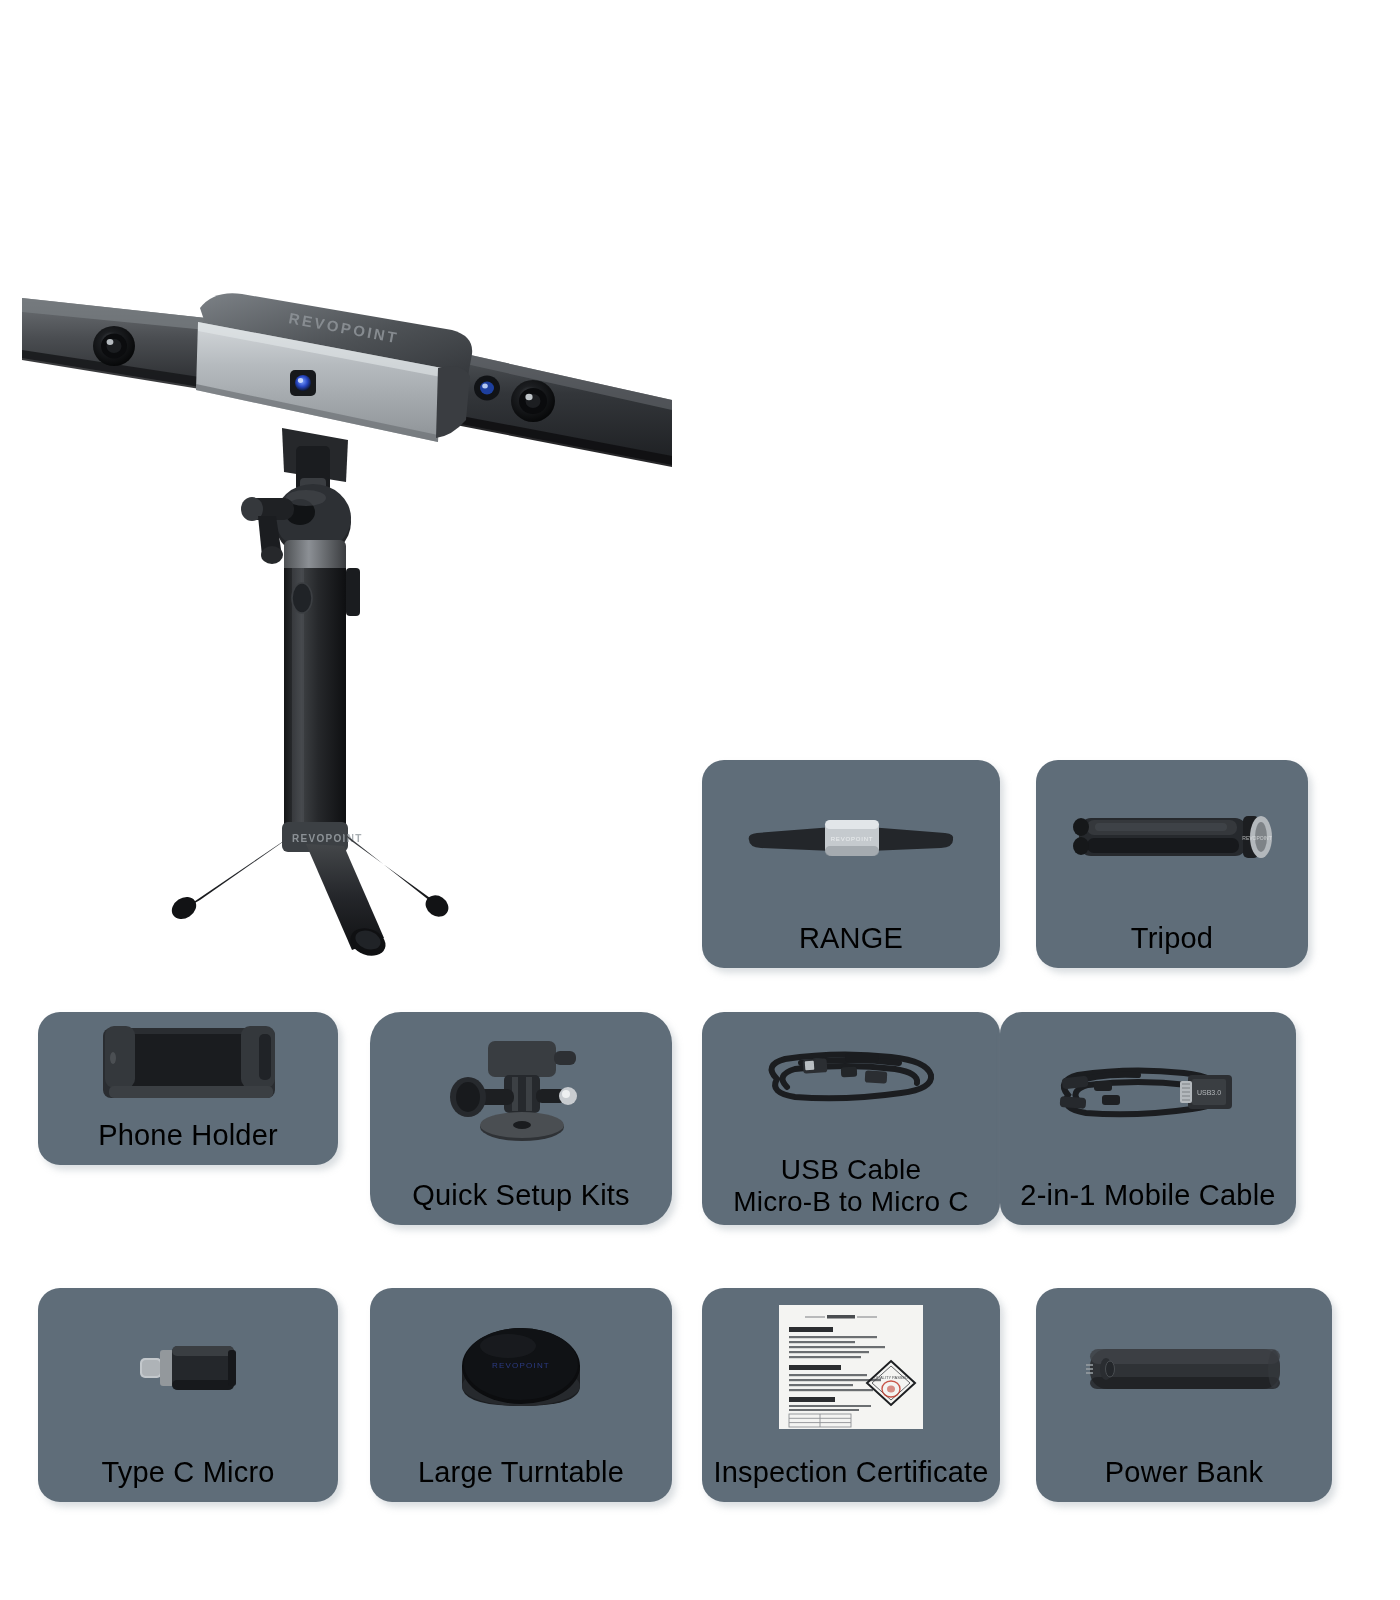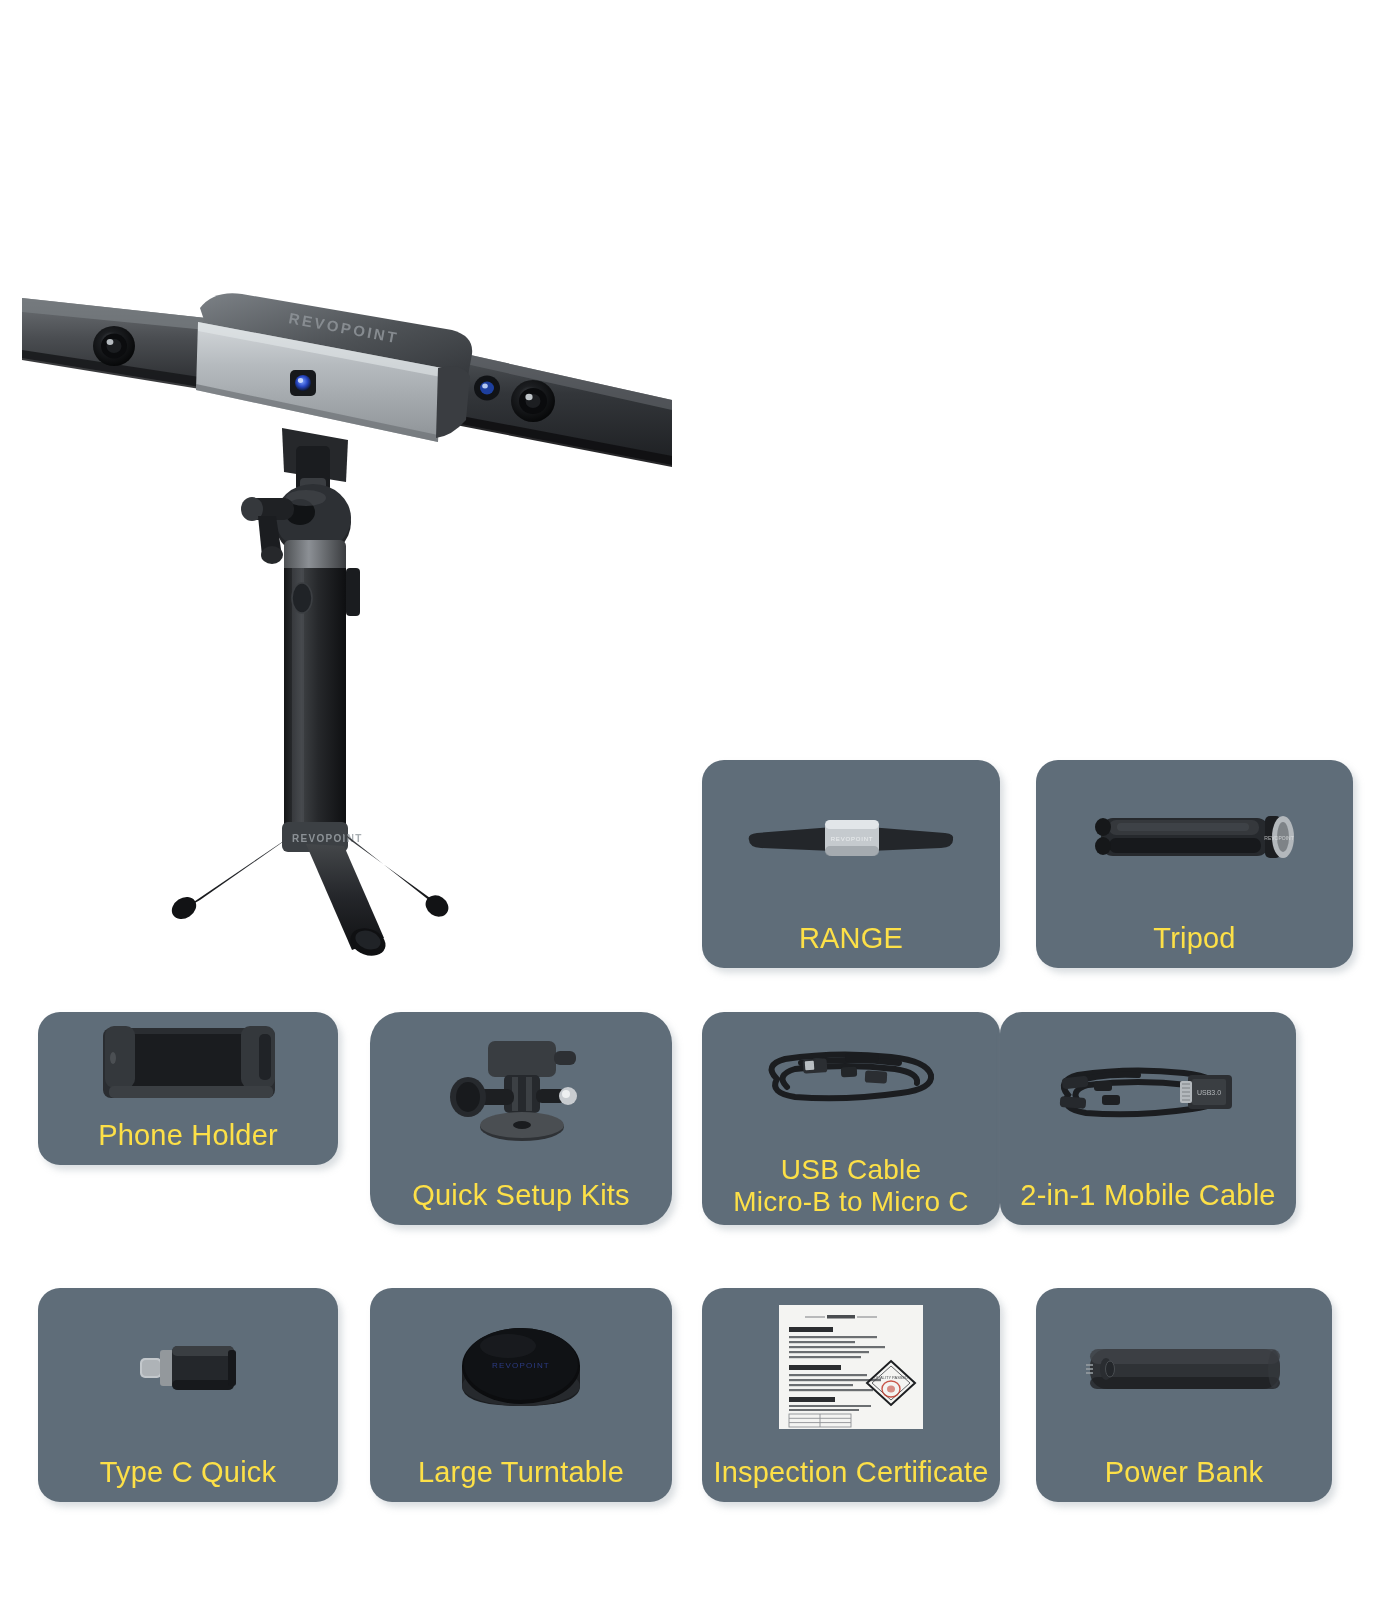--- a/index.html
+++ b/index.html
@@ -52,39 +52,39 @@
   }
 
   .card-media svg { display: block; }
 
   .card-label {
     position: absolute;
     left: 0;
     right: 0;
     bottom: 14px;
     text-align: center;
-    color: #fde047;
+    color: #000000;
     font-size: 29px;
     font-weight: 400;
     line-height: 1.12;
     letter-spacing: 0.2px;
     font-family: "Liberation Sans", sans-serif;
     white-space: pre-line;
   }
 
   .card-label.two-line {
     bottom: 8px;
     font-size: 28px;
   }
 
   .card.two-line-card .card-media { bottom: 86px; }
 
   
   #card-range   { left: 702px;  top: 760px;  width: 298px; height: 208px; }
-  #card-tripod  { left: 1036px; top: 760px;  width: 317px; height: 208px; }
+  #card-tripod  { left: 1036px; top: 760px;  width: 272px; height: 208px; }
 
   
   #card-phone-holder  { left: 38px;   top: 1012px; width: 300px; height: 153px; }
   #card-quick-setup   { left: 370px;  top: 1012px; width: 302px; height: 213px; border-radius: 31px; }
   #card-usb-cable     { left: 702px;  top: 1012px; width: 298px; height: 213px; }
   #card-mobile-cable  { left: 1000px; top: 1012px; width: 296px; height: 213px; }
 
   
   #card-type-c     { left: 38px;   top: 1288px; width: 300px; height: 214px; }
   #card-turntable  { left: 370px;  top: 1288px; width: 302px; height: 214px; }
@@ -375,21 +375,21 @@
       <svg width="140" height="90" viewBox="0 0 140 90">
         <rect x="22" y="36" width="22" height="20" rx="5" fill="#c3c8cc"></rect>
         <rect x="24" y="38" width="18" height="16" rx="4" fill="#aeb3b7"></rect>
         <rect x="42" y="28" width="14" height="36" rx="3" fill="#93989c"></rect>
         <rect x="54" y="24" width="62" height="44" rx="6" fill="#24272b"></rect>
         <rect x="54" y="24" width="62" height="10" rx="5" fill="#3a3e42"></rect>
         <rect x="54" y="58" width="62" height="10" rx="5" fill="#141619" opacity="0.8"></rect>
         <rect x="110" y="28" width="8" height="36" rx="3" fill="#16181b"></rect>
       </svg>
     </div>
-    <div class="card-label">Type C Quick</div>
+    <div class="card-label">Type C Micro</div>
   </div>
 
   <div class="card" id="card-turntable">
     <div class="card-media">
       <svg width="150" height="115" viewBox="0 0 150 115">
         <path d="M16,56 L16,76 Q16,96 75,96 Q134,96 134,76 L134,56 Z" fill="#1c1e21"></path>
         <ellipse cx="75" cy="76" rx="59" ry="20" fill="#26292d"></ellipse>
         <ellipse cx="75" cy="56" rx="59" ry="38" fill="#0c0d0f"></ellipse>
         <ellipse cx="75" cy="54" rx="57" ry="36" fill="#101215"></ellipse>
         <ellipse cx="62" cy="36" rx="28" ry="12" fill="#23262a" opacity="0.45"></ellipse>

